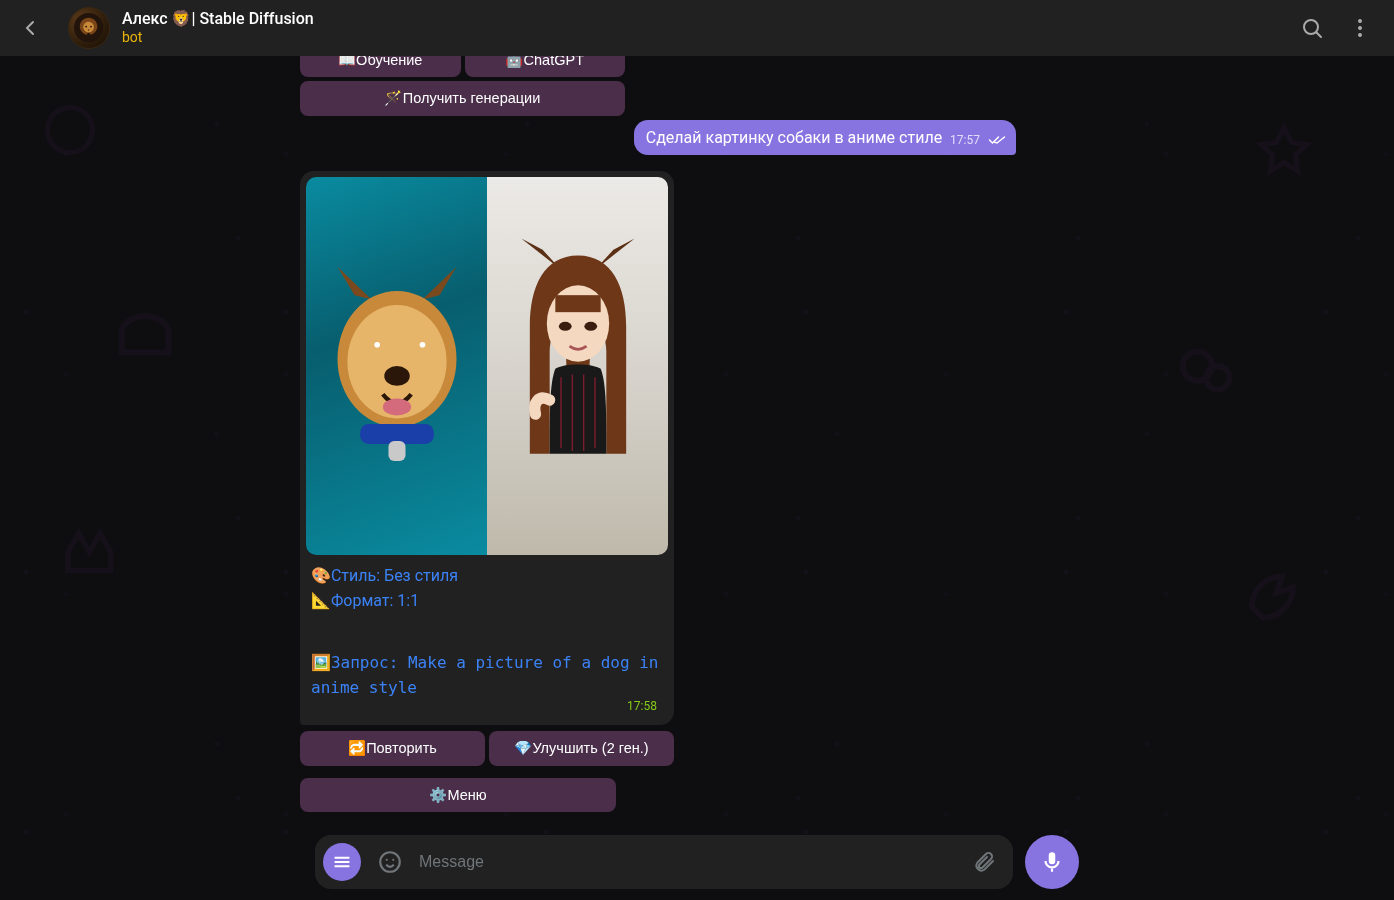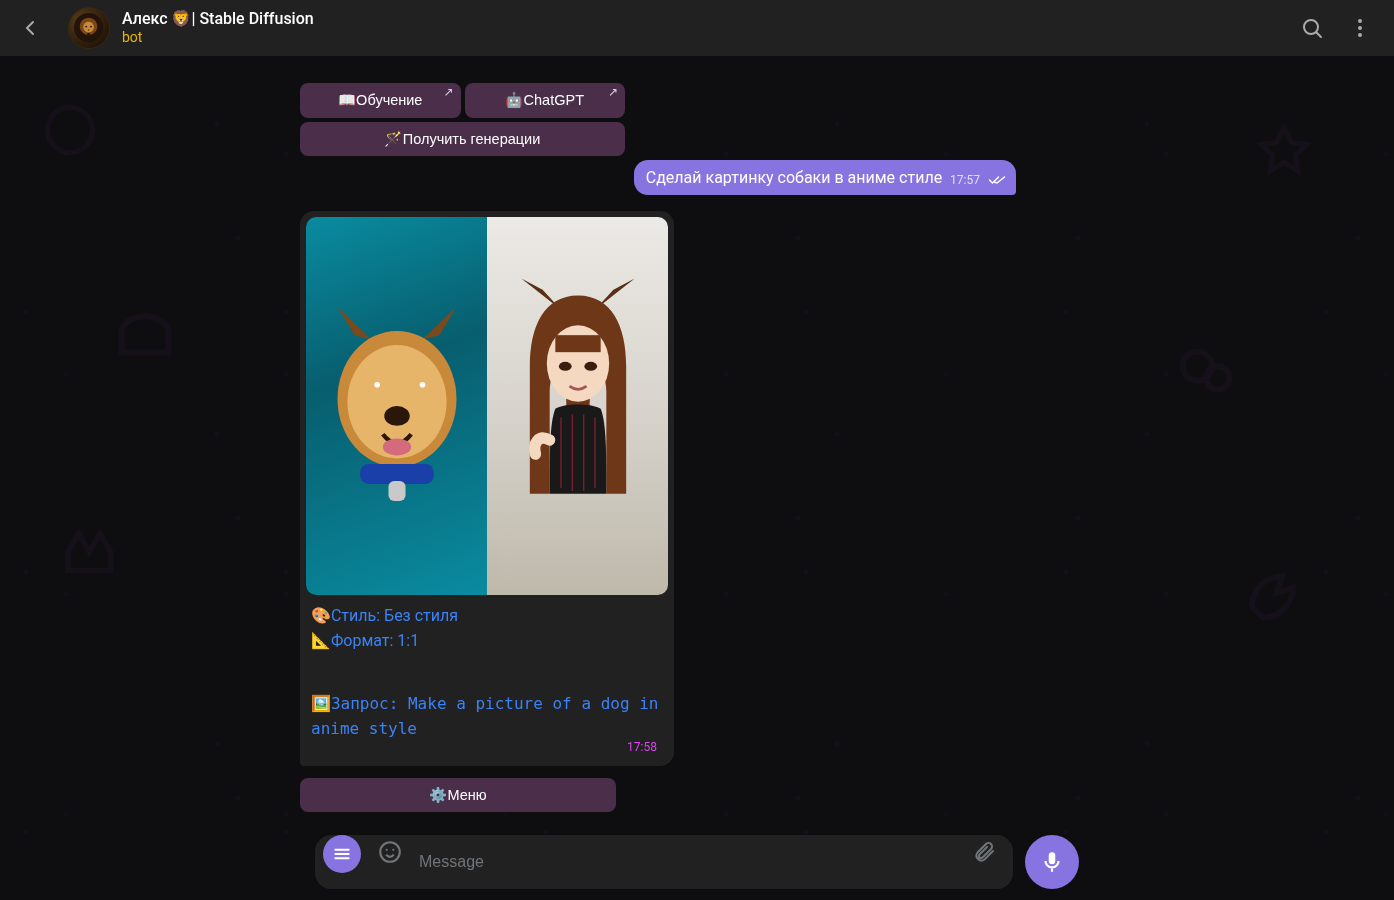--- a/index.html
+++ b/index.html
@@ -134,39 +134,39 @@
   background: linear-gradient(160deg,#0a8ba0 0%, #075e6e 40%, #0a8ba0 100%);
   display:flex; align-items:center; justify-content:center;
 }
 .img-right {
   background: linear-gradient(180deg,#eceae6 0%, #d8d4cd 50%, #bfb9ab 100%);
   display:flex; align-items:center; justify-content:center;
 }
 .info-block { padding: 9px 5px 6px 5px; }
 .info-line { color:#3b82f6; font-size:16px; line-height:1.55; }
 .info-line.query { font-family: ui-monospace, Menlo, Consolas, monospace; font-size:16px;margin-top:28px; }
-.time-in { text-align:right; font-size:12px; color:#d946ef; padding-right:6px; margin-top:-2px; }
+.time-in { text-align:right; font-size:12px; color:#84cc16; padding-right:6px; margin-top:-2px; }
 
 .kb-row2 { display:grid; grid-template-columns:1fr 1fr; gap:4px; width:374px; margin-top:6px; }
 .kb-row-full { display:grid; grid-template-columns:1fr; gap:4px; width:316px; margin-top:12px; }
 
 .composer {
   position:absolute; bottom:0; left:0; right:0;
   z-index:3;
   height:76px;
   display:flex;
   align-items:center;
   justify-content:center;
   gap:12px;
 }
 .composer-inner {
   width: 698px; height: 54px;
   background:#212121;
   border-radius: 16px;
-  display:flex; 
+  display:flex; align-items:center;
   padding: 0 12px 0 8px;
   gap: 12px;
 }
 .menu-btn {
   width:38px; height:38px; border-radius:50%;
   background:#8774e1;
   display:flex; align-items:center; justify-content:center;
   cursor:pointer;
 }
 .emoji-btn, .attach-btn {
@@ -319,20 +319,28 @@
           </div>
           <div class="info-block">
             <div class="info-line">🎨Стиль: Без стиля</div>
             <div class="info-line">📐Формат: 1:1</div>
             <div class="info-line" style="height:10px"></div>
             <div class="info-line query">🖼️Запрос: Make a picture of a dog in anime style</div>
             <div class="time-in">17:58</div>
           </div>
         </div>
 
+        <div class="kb-row2">
+          <button class="kb-btn">
+            <span>🔁Повторить</span>
+          </button>
+          <button class="kb-btn">
+            <span>💎Улучшить (2 ген.)</span>
+          </button>
+        </div>
         <div class="kb-row-full">
           <button class="kb-btn">
             <span>⚙️Меню</span>
           </button>
         </div>
       </div>
     </div>
 
   </div>
 </div>

